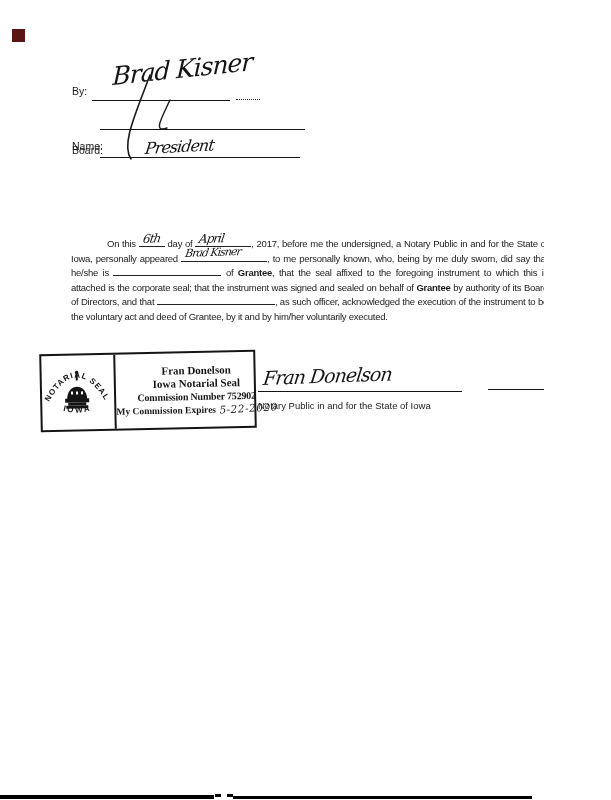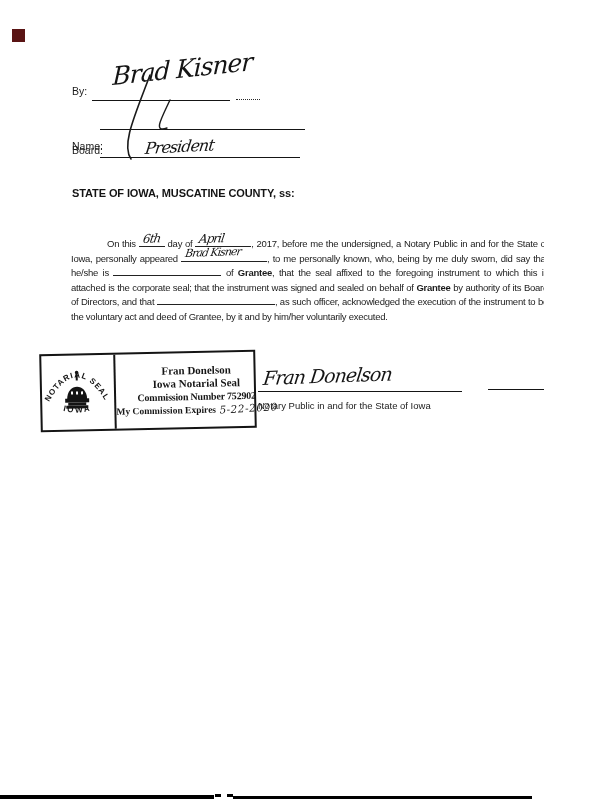--- a/index.html
+++ b/index.html
@@ -74,21 +74,20 @@
 
   <div class="abs fldlabel" style="left:72px;top:144px;">Board:</div>
   <div class="abs sigline" style="left:100px;top:157px;width:200px;"></div>
   <div class="abs hw hw-title" style="left:144px;top:139px;">President</div>
 
   <svg class="abs" style="left:95px;top:55px;" width="230" height="115" viewBox="0 0 230 115">
     <path d="M 55 20 C 40 60 26 90 36 104" stroke="#1a1a1a" stroke-width="1.6" fill="none" stroke-linecap="round"></path>
     <path d="M 75 45 C 66 64 58 78 72 73" stroke="#1a1a1a" stroke-width="1.4" fill="none" stroke-linecap="round"></path>
   </svg>
 
-  <div class="abs venue" style="left:72px;top:187px;">STATE OF IOWA, MUSCATINE COUNTY, ss:</div>
 
   <div class="abs ack" style="left:71px;top:237px;"><span>On this </span><span class="blank" style="width:26px;"><span class="hw-overlay hw hw-small">6th</span></span><span> day of </span><span class="blank" style="width:56px;"><span class="hw-overlay hw hw-small">April</span></span><span>, 2017, before me the undersigned, a Notary Public in and for the State of Iowa, personally appeared </span><span class="blank" style="width:86px;"><span class="hw-overlay hw hw-small" style="font-size:11px;">Brad Kisner</span></span><span>, to me personally known, who, being by me duly sworn, did say that he/she is </span><span class="blank" style="width:108px;"></span><span> of </span><span class="b">Grantee</span><span>, that the seal affixed to the foregoing instrument to which this is attached is the corporate seal; that the instrument was signed and sealed on behalf of </span><span class="b">Grantee</span><span> by authority of its Board of Directors, and that </span><span class="blank" style="width:118px;"></span><span>, as such officer, acknowledged the execution of the instrument to be the voluntary act and deed of Grantee, by it and by him/her voluntarily executed.</span></div>
 
   <div class="abs stamp">
     <div class="stamp-seal">
       <svg width="70" height="70" viewBox="0 0 70 70">
         <defs>
           <path id="arcT" d="M 8 44 Q 35 0 62 44" fill="none"></path>
           <path id="arcB" d="M 13 52 Q 35 62 57 52" fill="none"></path>
         </defs>

